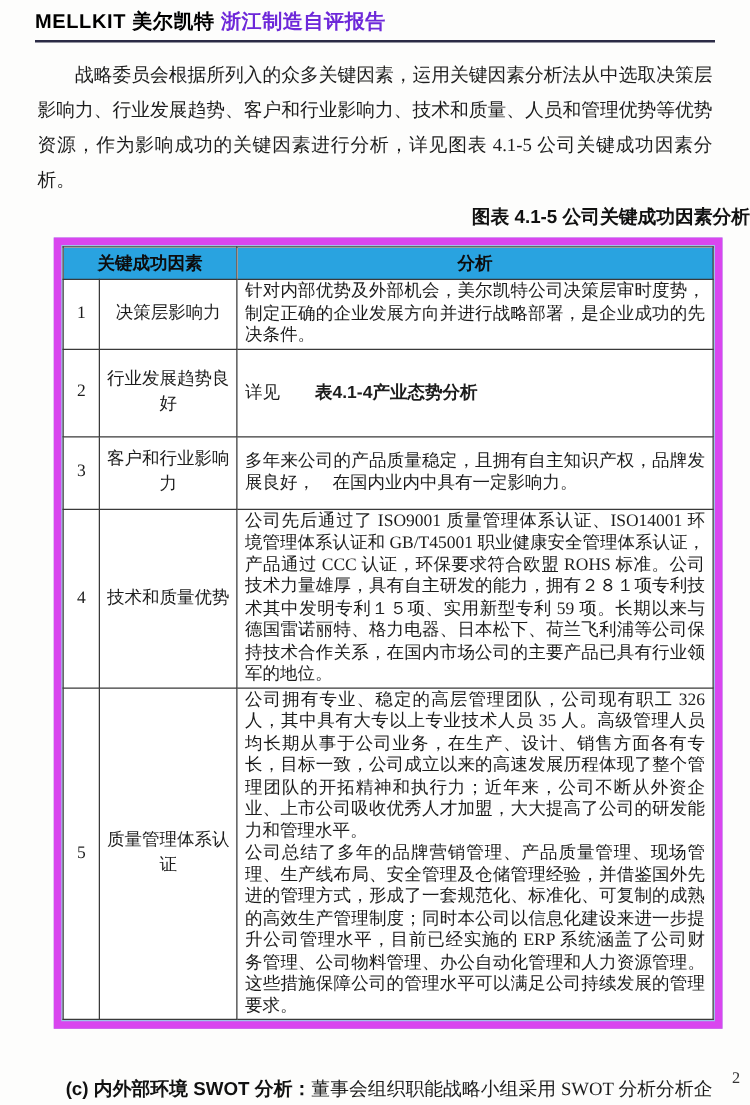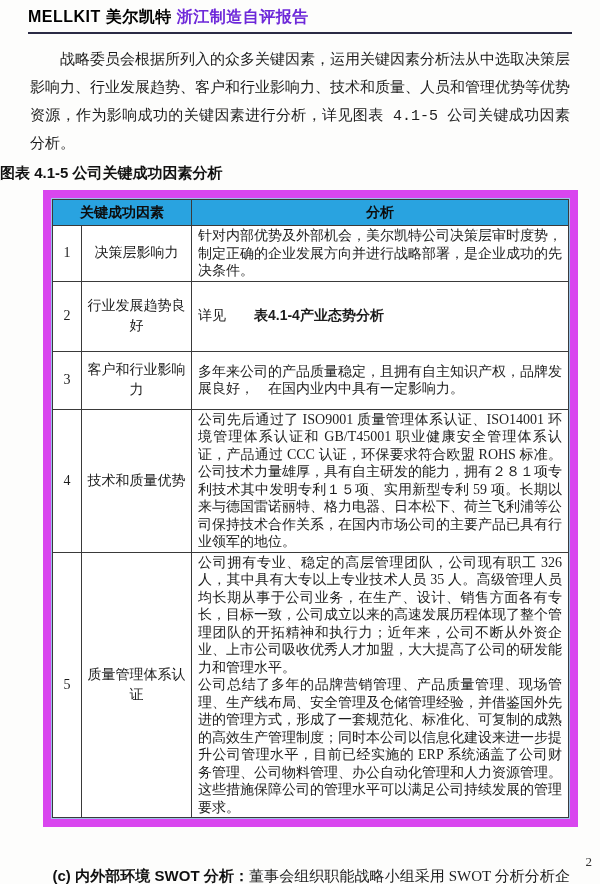--- a/index.html
+++ b/index.html
@@ -27,38 +27,37 @@
   .brand-text { color: #000000; margin-top: 16px; }
   .report-title-text { color: #6d28d9; }
 
   
   .intro-paragraph {
     margin: 13px 30px 0 30px;
     font-size: 15px;
     line-height: 28px;
     text-align: justify;
     text-indent: 2em;
-    font-family: Liberation Mono, monospace;
   }
 
   
   .figure-title {
     margin-top: 5px;
-    text-align: left;
+    text-align: right;
     font-size: 15px;
     font-weight: bold;
     font-family: "Liberation Sans", "DejaVu Sans", sans-serif;
     color: #111;
   }
 
   
   .tbl-wrap {
     margin: 7px 0 0 43px;
     width: 535px;
-    border: 8px solid #d946ef;
+    border: 6px solid #d946ef;
     background: #9cc3e8;   
     padding: 1px;
   }
   table.success-table {
     width: 100%;
     border-collapse: collapse;
     table-layout: fixed;
     background: #ffffff;
   }
   table.success-table col.c-num    { width: 29px; }

